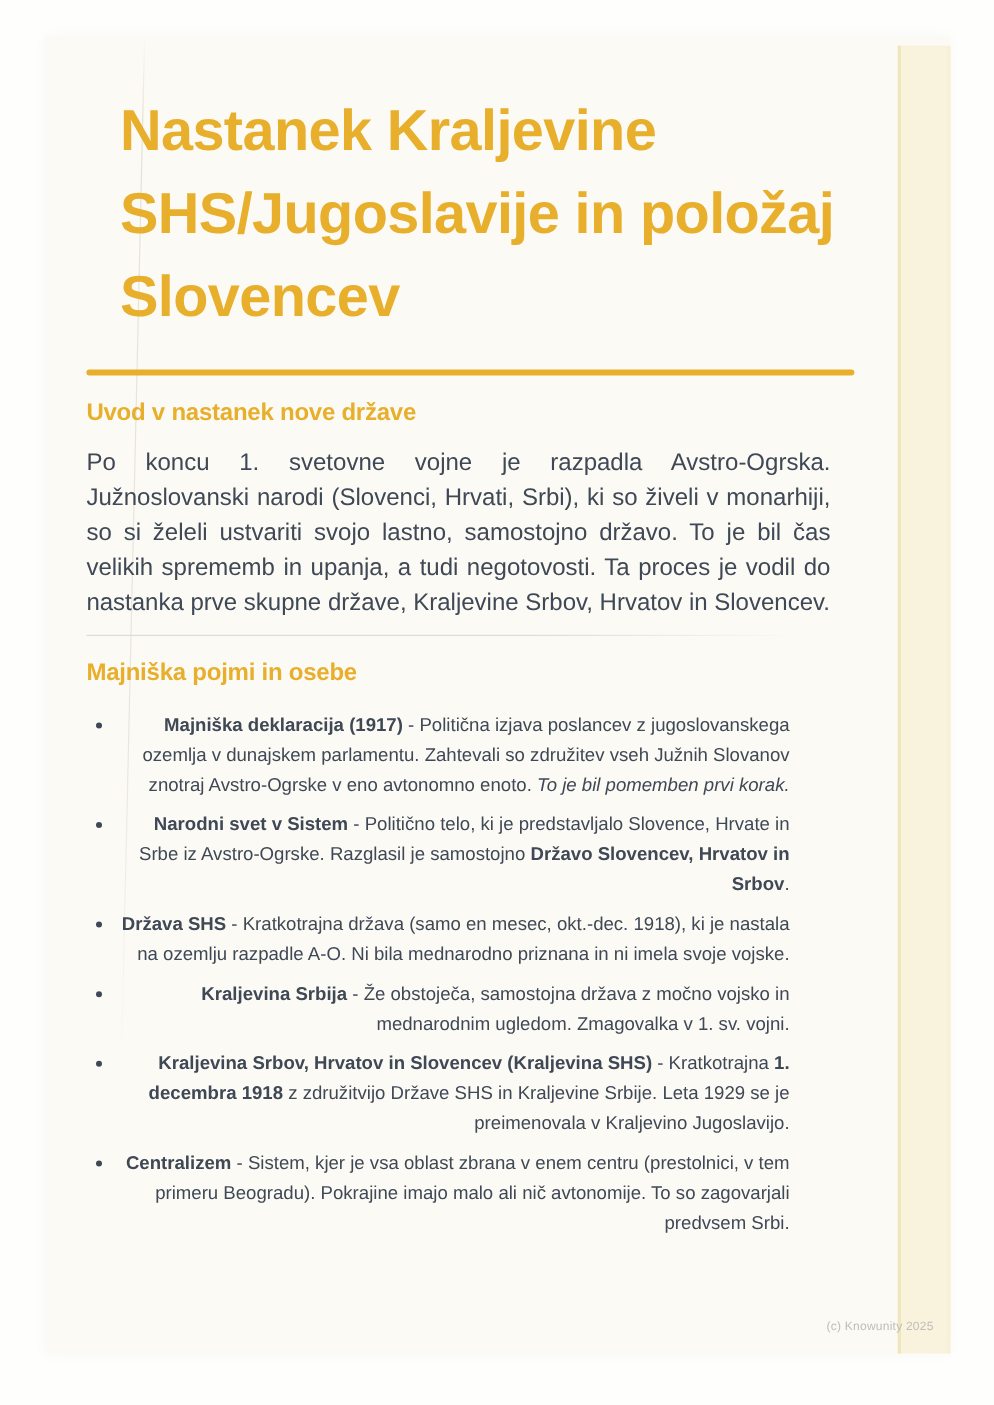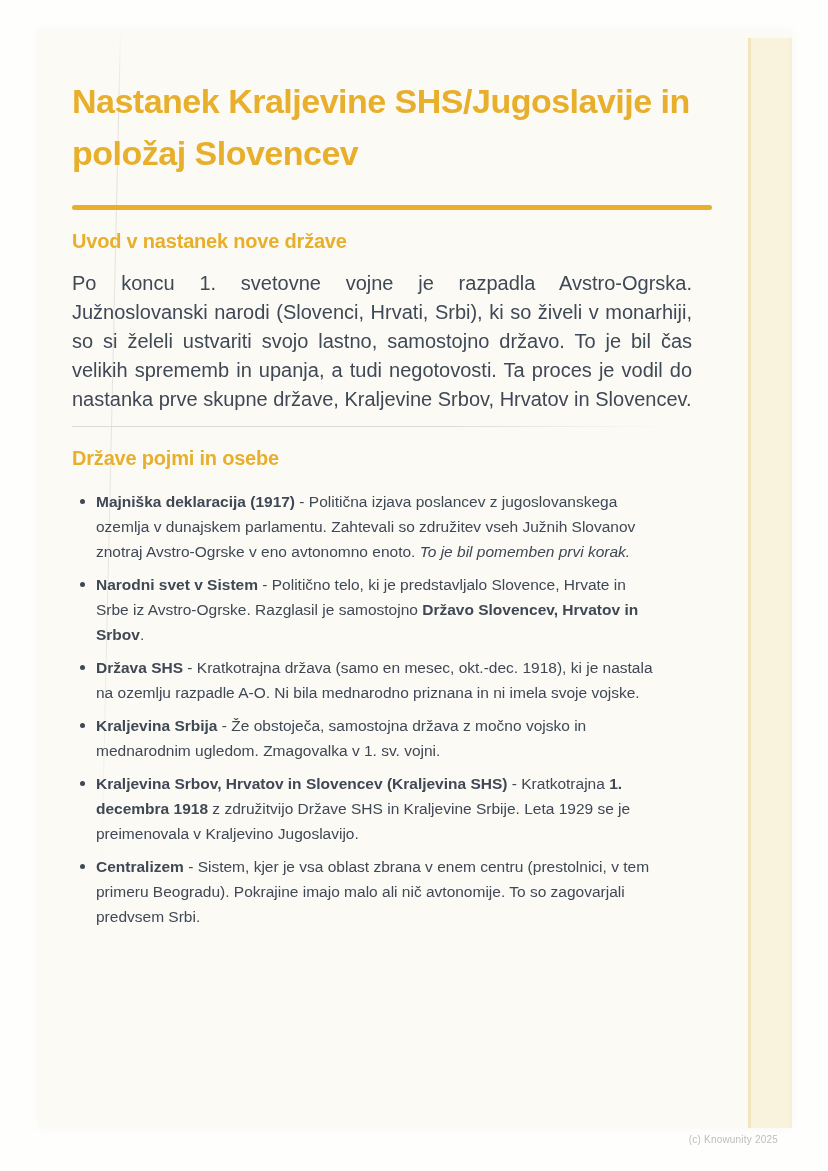--- a/index.html
+++ b/index.html
@@ -42,25 +42,26 @@
     transform-origin:top center;
   }
   .content{
     position:absolute;
     left:34px;top:0;
     width:644px;
   }
   .title{
     margin-top:45px;
     max-width:620px;
-    font-size:34px;
-    line-height:52px;
+    font-size:48px;
+    line-height:69px;
     font-weight:700;
     letter-spacing:-0.5px;
     color:var(--accent);
+    margin-left:28px;
   }
   .rule{
     margin-top:26px;
     width:640px;height:5px;
     border-radius:3px;
     background:var(--accent);
   }
   .section-heading{
     font-size:20px;
     font-weight:700;
@@ -86,35 +87,36 @@
     margin-top:19px;
     width:586px;
     list-style:none;
   }
   ul.terms li{
     position:relative;
     padding-left:24px;
     font-size:15.5px;
     line-height:25px;
     color:var(--text);
+    text-align:right;
   }
   ul.terms li + li{margin-top:8px;}
   ul.terms li::before{
     content:"";
     position:absolute;
     left:8px;top:10px;
     width:5px;height:5px;
     border-radius:50%;
     background:var(--text);
   }
   .b{font-weight:700;}
   .i{font-style:italic;}
   .watermark{
     position:absolute;
-    top:1104px;right:14px;
+    top:1070px;right:14px;
     font-size:10px;
     color:var(--watermark);
     letter-spacing:0.2px;
     z-index:3;
     margin-left:30px;
   }
 </style>
 </head>
 <body>
 
@@ -124,21 +126,21 @@
 
   <div class="content">
     <h1 class="title">Nastanek Kraljevine SHS/Jugoslavije in položaj Slovencev</h1>
     <div class="rule"></div>
 
     <h2 class="section-heading h-uvod">Uvod v nastanek nove države</h2>
     <p class="intro-par">Po koncu 1. svetovne vojne je razpadla Avstro-Ogrska. Južnoslovanski narodi (Slovenci, Hrvati, Srbi), ki so živeli v monarhiji, so si želeli ustvariti svojo lastno, samostojno državo. To je bil čas velikih sprememb in upanja, a tudi negotovosti. Ta proces je vodil do nastanka prve skupne države, Kraljevine Srbov, Hrvatov in Slovencev.</p>
 
     <div class="divider"></div>
 
-    <h2 class="section-heading h-kljucni">Države pojmi in osebe</h2>
+    <h2 class="section-heading h-kljucni">Majniška pojmi in osebe</h2>
 
     <ul class="terms">
       <li><span class="b">Majniška deklaracija (1917)</span><span> - Politična izjava poslancev z jugoslovanskega ozemlja v dunajskem parlamentu. Zahtevali so združitev vseh Južnih Slovanov znotraj Avstro-Ogrske v eno avtonomno enoto. </span><span class="i">To je bil pomemben prvi korak.</span></li>
       <li><span class="b">Narodni svet v Sistem</span><span> - Politično telo, ki je predstavljalo Slovence, Hrvate in Srbe iz Avstro-Ogrske. Razglasil je samostojno </span><span class="b">Državo Slovencev, Hrvatov in Srbov</span><span>.</span></li>
       <li><span class="b">Država SHS</span><span> - Kratkotrajna država (samo en mesec, okt.-dec. 1918), ki je nastala na ozemlju razpadle A-O. Ni bila mednarodno priznana in ni imela svoje vojske.</span></li>
       <li><span class="b">Kraljevina Srbija</span><span> - Že obstoječa, samostojna država z močno vojsko in mednarodnim ugledom. Zmagovalka v 1. sv. vojni.</span></li>
       <li><span class="b">Kraljevina Srbov, Hrvatov in Slovencev (Kraljevina SHS)</span><span> - Kratkotrajna </span><span class="b">1. decembra 1918</span><span> z združitvijo Države SHS in Kraljevine Srbije. Leta 1929 se je preimenovala v Kraljevino Jugoslavijo.</span></li>
       <li><span class="b">Centralizem</span><span> - Sistem, kjer je vsa oblast zbrana v enem centru (prestolnici, v tem primeru Beogradu). Pokrajine imajo malo ali nič avtonomije. To so zagovarjali predvsem Srbi.</span></li>
     </ul>
   </div>

